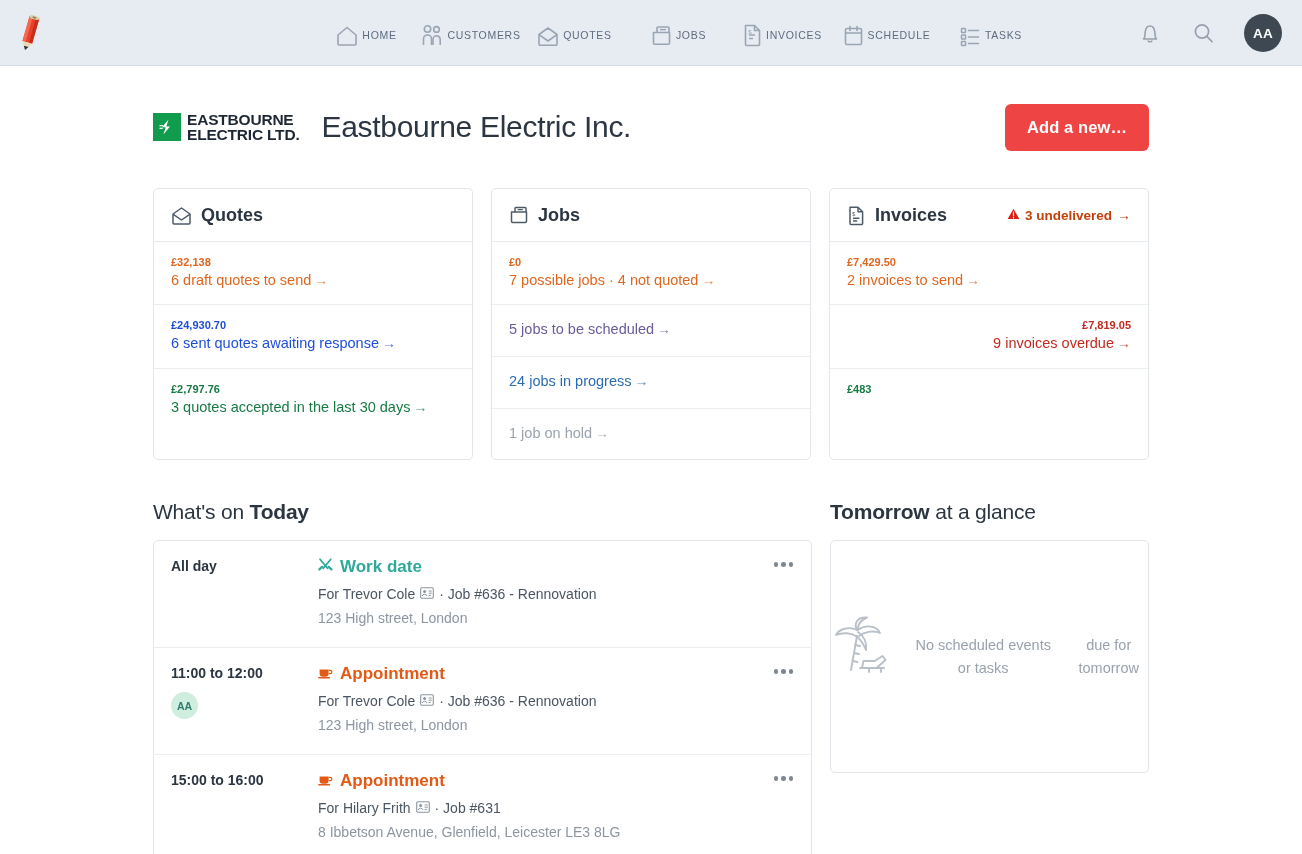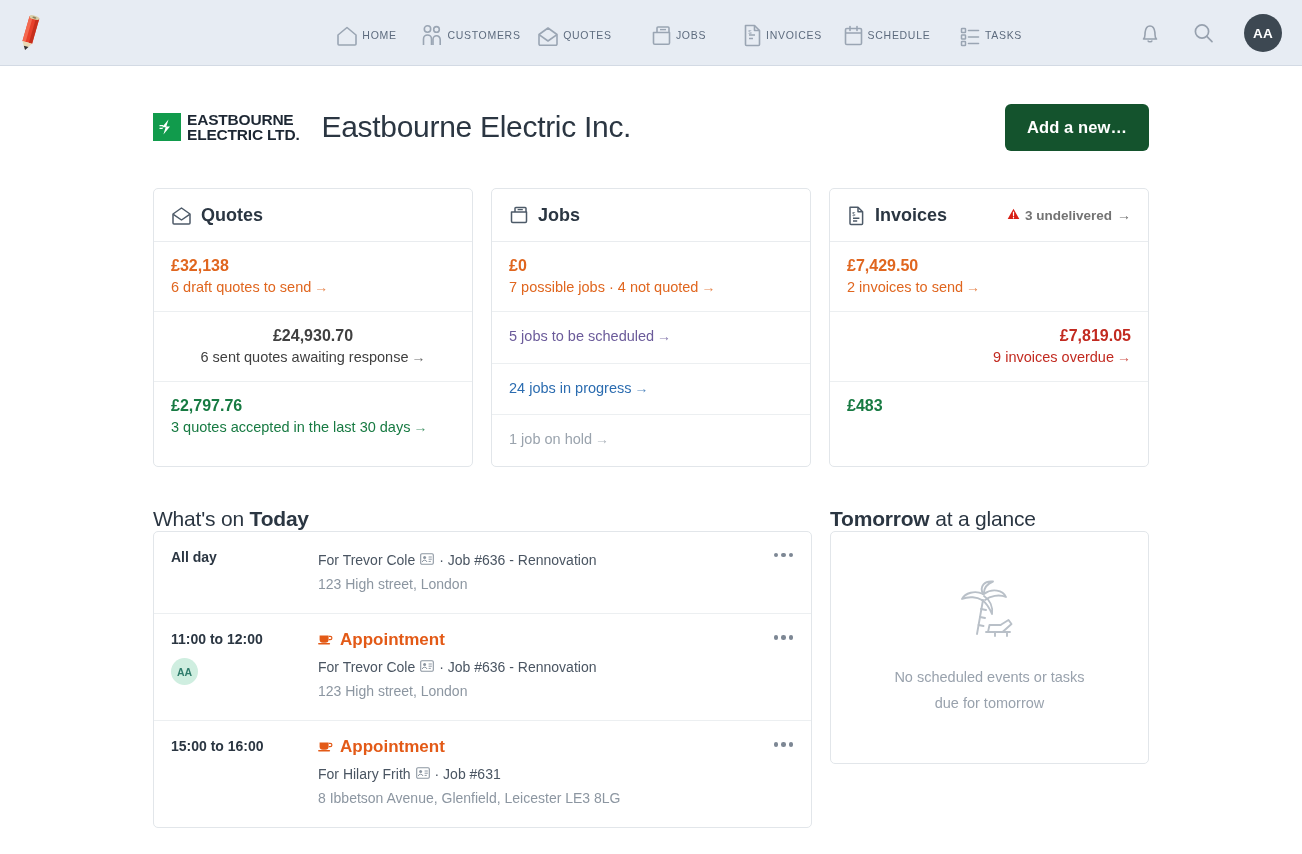--- a/index.html
+++ b/index.html
@@ -108,21 +108,21 @@
   .co-words span { display:block; }
   .page-title {
     font-size: 30px;
     font-weight: 400;
     color: #2b3642;
     margin-left: 22px;
     letter-spacing: -0.3px;
   }
   .add-btn {
     margin-left: auto;
-    background: #14532d;
+    background: #ef4444;
     color: #fff;
     border: none;
     border-radius: 6px;
     font-size: 16.5px;
     font-weight: 700;
     padding: 14px 22px;
     cursor: pointer;
     font-family: "Liberation Sans", sans-serif;
     letter-spacing: 0.1px;
   }
@@ -149,70 +149,71 @@
   .card-head .ch-title {
     font-size: 18px;
     font-weight: 700;
     color: #2b3642;
   }
   .undelivered {
     margin-left: auto;
     display: flex;
     align-items: center;
     gap: 5px;
-    color: #737373;
+    color: #c2410c;
     font-size: 13.5px;
     font-weight: 700;
     cursor: pointer;
   }
   .undelivered .arr { font-weight: 400; font-size: 14px; }
 
   .card-row {
     padding: 13px 17px 14px 17px;
     border-bottom: 1px solid #eceff1;
     cursor: pointer;
   }
   .card-row:last-child { border-bottom: none; }
   .card-row .amount {
-    font-size: 16px;
+    font-size: 11px;
     font-weight: 700;
     line-height: 1.35;
     margin-bottom: 1px;
   }
   .card-row .desc {
     font-size: 14.5px;
     line-height: 1.35;
   }
   .card-row .desc .arr {
     font-size: 14px;
     opacity: .78;
     margin-left: 3px;
   }
   .row-tall { padding-top: 15px; padding-bottom: 16px; }
 
   .c-orange { color: #e0661f; }
-  .c-navy   { color: #404040; text-align: center; }
+  .c-navy   { color: #1d4ed8; }
   .c-green  { color: #177a42; }
   .c-purple { color: #6b5b9a; }
   .c-blue   { color: #2b6cb0; }
   .c-gray   { color: #9aa3ad; }
   .c-red    { color: #c22a20; text-align: right; }
 
   
   .lower {
     display: flex;
     gap: 18px;
     margin-top: 40px;
   }
   .col-today { width: 659px; flex: 0 0 659px; }
   .col-tom   { flex: 1 1 auto; }
 
   .sec-head {
     font-size: 21px;
     color: #2b3642;
+    margin-bottom: 16px;
     font-weight: 400;
     letter-spacing: -0.2px;
   }
   .sec-head b { font-weight: 700; }
 
   .event-card {
     border: 1px solid #e2e6ea;
     border-radius: 5px;
     background: #fff;
     overflow: hidden;
@@ -285,24 +286,24 @@
     background: #7d8794;
     display: block;
   }
 
   .empty-card {
     border: 1px solid #e2e6ea;
     border-radius: 5px;
     background: #fff;
     height: 233px;
     display: flex;
-    flex-direction: column;
+    flex-direction: row;
     align-items: center;
     justify-content: center;
-    gap: 4px;
+    gap: 18px;
   }
   .empty-card .et {
     font-size: 14.5px;
     color: #99a2ad;
     text-align: center;
     line-height: 1.55;
   }
   .empty-ico { margin-bottom: 14px; }
 </style>
 </head>
@@ -567,20 +568,29 @@
         <span>What's on </span><b>Today</b>
       </div>
 
       <div class="event-card">
 
         <div class="event">
           <div class="ev-time">
             <div class="t">All day</div>
           </div>
           <div class="ev-body">
+            <div class="ev-type t-work">
+              <span>
+                <svg width="15" height="15" viewBox="0 0 15 15">
+                  <path d="M2 2.2 L9.6 11.4 M12.8 2.2 L5.2 11.4" stroke="#2fa99b" stroke-width="1.7" stroke-linecap="round"></path>
+                  <path d="M1.4 12.4 L4.1 9.8 M13.4 12.4 L10.7 9.8" stroke="#2fa99b" stroke-width="2.2" stroke-linecap="round"></path>
+                </svg>
+              </span>
+              <span>Work date</span>
+            </div>
             <div class="ev-line">
               <span>For Trevor Cole</span>
               <span>
                 <svg width="14" height="12" viewBox="0 0 14 12">
                       <rect x="0.7" y="0.7" width="12.6" height="10.6" rx="1.2" fill="none" stroke="#8c96a1" stroke-width="1.1"></rect>
                       <circle cx="4.6" cy="4.6" r="1.5" fill="#8c96a1"></circle>
                       <path d="M2.2 9 a2.5 2.5 0 0 1 4.8 0" fill="none" stroke="#8c96a1" stroke-width="1"></path>
                       <path d="M8.6 4 h3.2 M8.6 6.2 h3.2 M8.6 8.4 h2.2" stroke="#8c96a1" stroke-width="1"></path>
                     </svg>
               </span>

